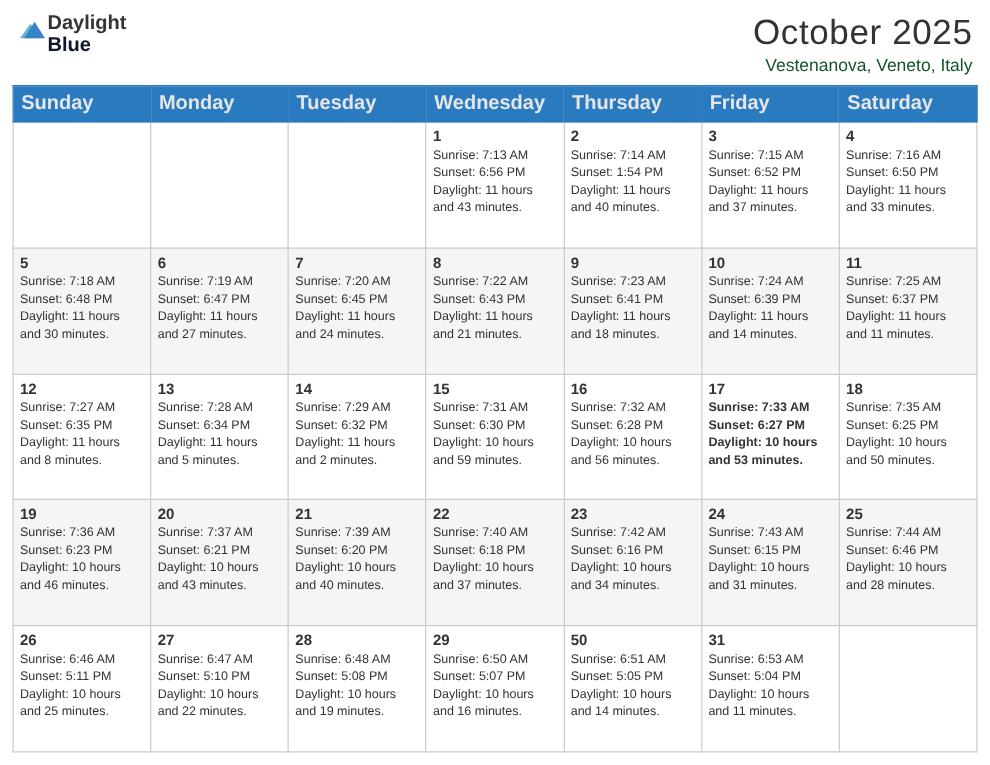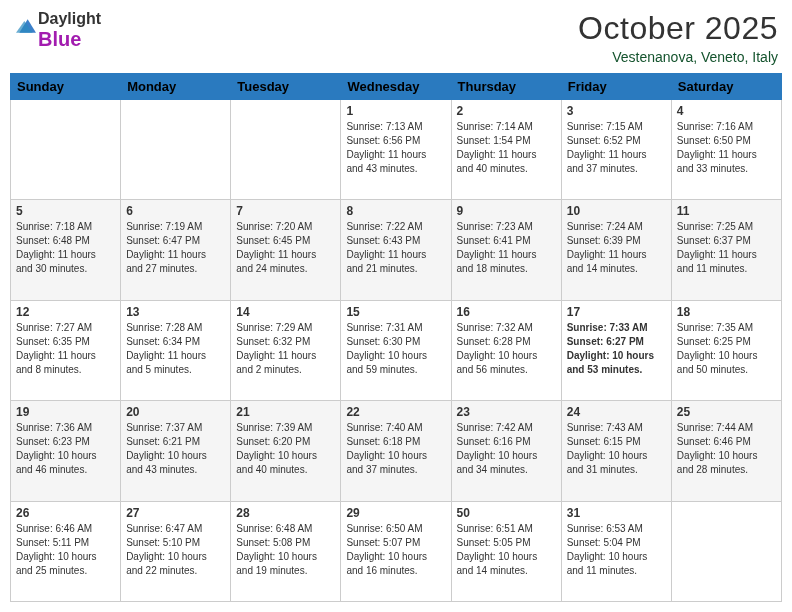--- a/index.html
+++ b/index.html
@@ -33,57 +33,57 @@
       display: flex;
       flex-direction: column;
       line-height: 1.1;
     }
     .logo-general {
       font-size: 16px;
       font-weight: bold;
       color: #333;
     }
     .logo-blue {
-      font-size: 20px;
+      font-size: 16px;
       font-weight: bold;
-      color: #a21caf;
+      color: #0f172a;
     }
     .logo-icon {
       width: 20px;
       height: 20px;
       margin-left: 2px;
       margin-top: -8px;
     }
     .title-block {
       text-align: right;
     }
     .month-title {
-      font-size: 32px;
+      font-size: 28px;
       font-weight: normal;
       color: #333;
       letter-spacing: 0.5px;
     }
     .location {
       font-size: 14px;
       color: #14532d;
       margin-top: 2px;
     }
     .calendar {
       flex: 1;
       border: 1px solid #ccc;
       border-collapse: collapse;
       width: 100%;
       table-layout: fixed;
     }
     .calendar th {
       background: #2a7abf;
-      color: #000000;
+      color: #e5e5e5;
       text-align: left;
       padding: 5px 6px;
-      font-size: 13px;
+      font-size: 16px;
       font-weight: bold;
       border: 1px solid #2a7abf;
     }
     .calendar td {
       vertical-align: top;
       padding: 4px 5px;
       border: 1px solid #ccc;
       font-size: 10.5px;
       color: #333;
       height: 88px;

